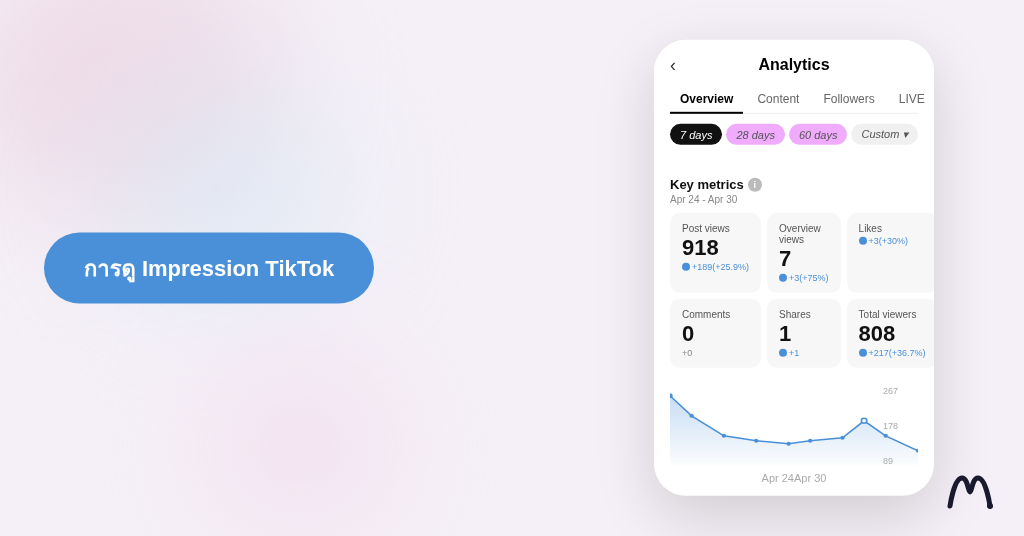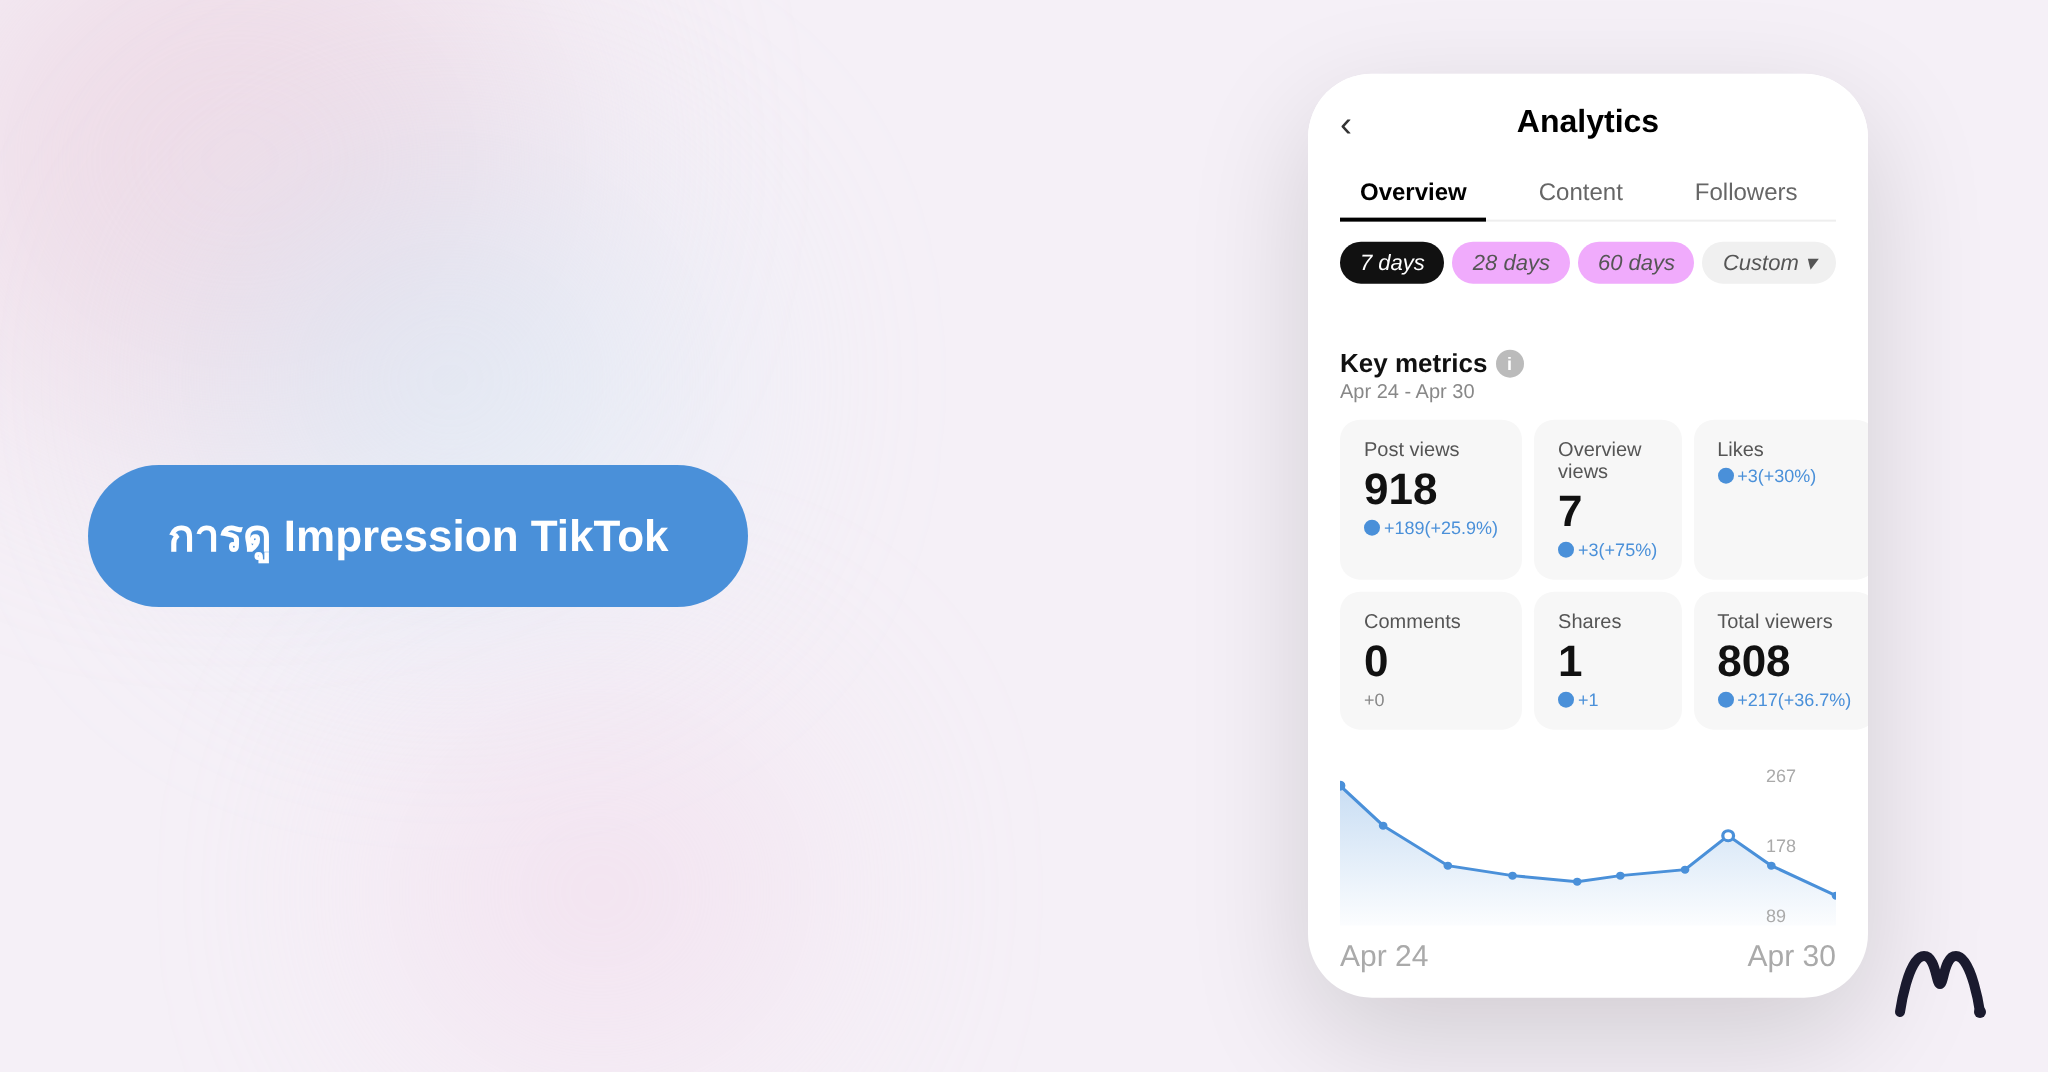--- a/index.html
+++ b/index.html
@@ -98,21 +98,21 @@
 
     .analytics-title {
       font-size: 16px;
       font-weight: 600;
       color: #000;
     }
 
     
     .tab-bar {
       display: flex;
-      gap: 16px;
+      gap: 4px;
       margin-bottom: 10px;
       border-bottom: 1px solid #eee;
       padding-bottom: 0;
     }
 
     .tab-item {
       padding: 6px 10px;
       font-size: 12px;
       color: #666;
       cursor: pointer;
@@ -263,22 +263,22 @@
       color: #aaa;
     }
 
     .chart-svg {
       width: 100%;
       height: 80px;
     }
 
     .chart-x-labels {
       display: flex;
-      justify-content: space-between;
-      font-size: 15px;
+      justify-content: center;
+      font-size: 11px;
       color: #aaa;
       padding: 2px 0 0;
     }
 
     
     .logo-mark {
       position: absolute;
       bottom: 20px;
       right: 30px;
       font-size: 36px;

